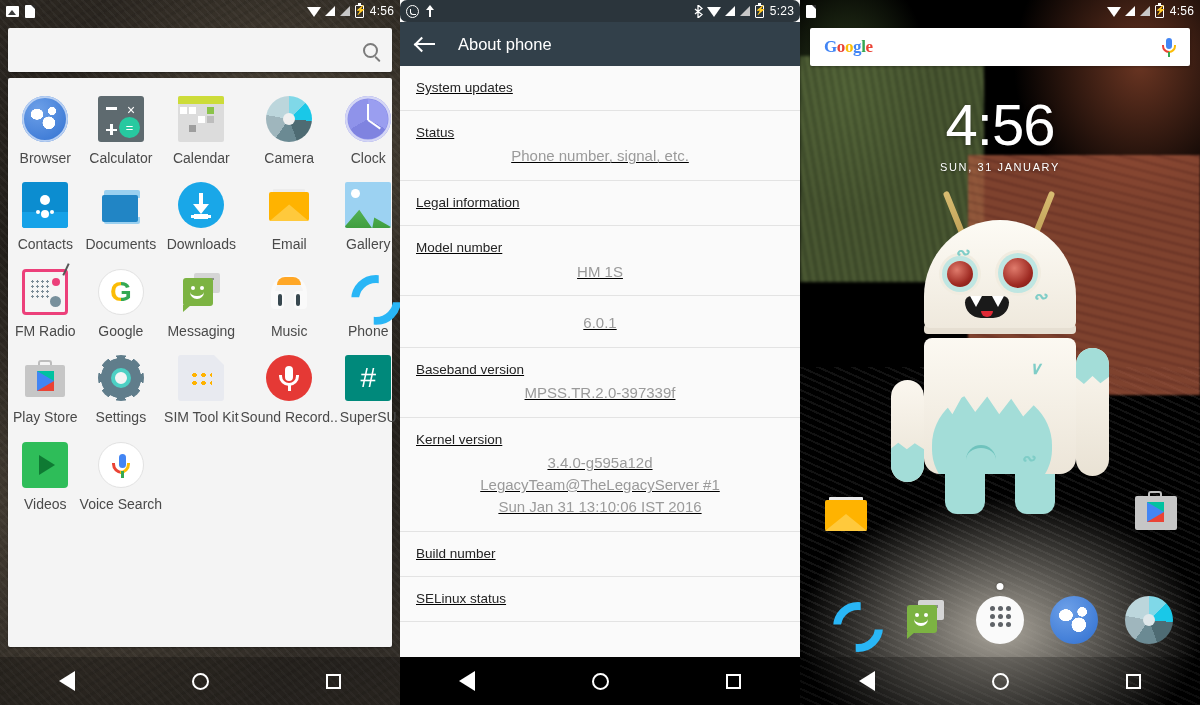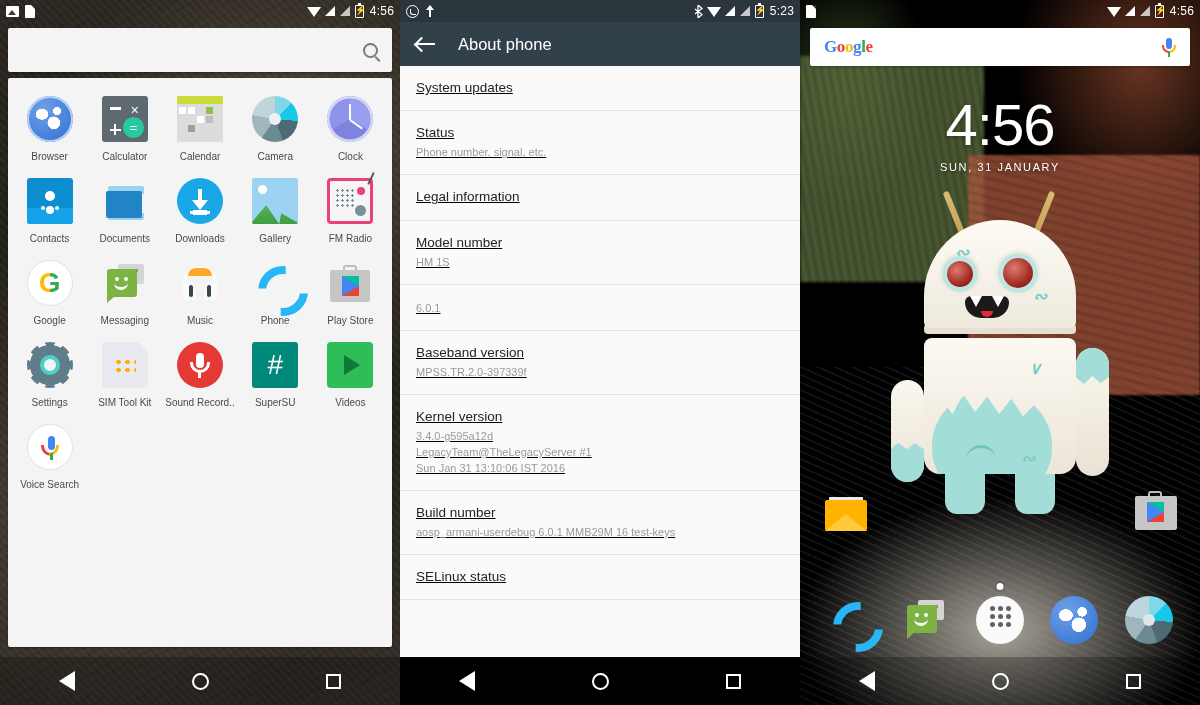--- a/index.html
+++ b/index.html
@@ -107,21 +107,21 @@
   .search-glyph { width:15px; height:15px; border:2px solid #7b7b7b; border-radius:50%; position:relative; display:block; }
   .search-glyph::after{ content:""; position:absolute; right:-5px; bottom:-4px; width:7px; height:2px; background:#7b7b7b; transform:rotate(45deg); border-radius:1px;}
   .drawer-body {
     position:absolute; left:8px; right:8px; top:78px; bottom:58px;
     background:#f4f4f4; border-radius:2px; padding:10px 4px 0 4px; z-index:10;
     box-shadow:0 1px 2px rgba(0,0,0,.35);
   }
   .app-grid { display:grid; grid-template-columns:repeat(5,1fr); row-gap:2px; }
   .app-cell { display:flex; flex-direction:column; align-items:center; padding:8px 1px 6px; }
   .app-icon { width:46px; height:46px; position:relative; }
-  .app-label { margin-top:9px; font-size:10px; color:#4a4a4a; text-align:center; line-height:1.1; white-space:nowrap; }
+  .app-label { margin-top:9px; font-size:14px; color:#4a4a4a; text-align:center; line-height:1.1; white-space:nowrap; }
 
   
   .ic-browser { border-radius:50%; background:radial-gradient(circle at 35% 30%,#6da0e8,#2f6fd0); box-shadow:inset 0 0 0 2px #b9d0f2; }
   .ic-browser::after{
     content:""; position:absolute; inset:7px;
     background:
       radial-gradient(ellipse at 25% 35%, #fff 0 18%, transparent 19%),
       radial-gradient(ellipse at 62% 62%, #fff 0 22%, transparent 23%),
       radial-gradient(ellipse at 72% 25%, #fff 0 12%, transparent 13%);
   }
@@ -245,21 +245,21 @@
     background:#37474f; display:flex; align-items:center; gap:22px; padding:16px 16px; z-index:30;
   }
   .appbar.dark { background:#32404a; }
   .back-arrow { width:20px; height:16px; position:relative; }
   .back-arrow::before{content:"";position:absolute;left:0;top:7px;width:19px;height:2px;background:#fff;}
   .back-arrow::after{content:"";position:absolute;left:0;top:3px;width:9px;height:9px;border-left:2px solid #fff;border-bottom:2px solid #fff;transform:rotate(45deg);}
   .appbar-title { color:#fff; font-size:16.5px; }
   .settings-list { position:absolute; left:0; right:0; top:66px; bottom:44px; background:#fafafa; overflow:hidden;text-decoration:underline; }
   .srow { padding:13px 16px 13px 16px; border-bottom:1px solid #e3e3e3; }
   .srow-title { font-size:13.5px; color:#242424; line-height:1.35; }
-  .srow-sub { font-size:11px; color:#9a9a9a; margin-top:3px; line-height:1.45; white-space:pre-line; }
+  .srow-sub { font-size:15px; color:#9a9a9a; margin-top:3px; line-height:1.45; white-space:pre-line;text-align:center; }
 
   
   #panel-home { overflow:hidden; }
   .wall3 { position:absolute; inset:0;
     background:
       radial-gradient(ellipse 60% 40% at 50% 62%, #b7b0a4 0%, #8d8madd 0%, transparent 60%),
       linear-gradient(#5c6b4a 0%, #6b7450 12%, #8a7f63 26%, #a08a6e 40%, #9d9284 58%, #8f8a80 72%, #7a756c 100%);
   }
   .wall3::before{
     content:""; position:absolute; left:0; right:0; top:0; height:42%;
@@ -431,20 +431,29 @@
           <div class="app-label">Documents</div>
           </div>
 
         <div class="app-cell">
           <div class="app-icon ic-dl">
               <i class="bar"></i>
             </div>
           <div class="app-label">Downloads</div>
           </div>
 
+        <div class="app-cell">
+          <div class="app-icon ic-email">
+            <i class="pap"></i>
+              <i class="at">@</i>
+              <i class="env"></i>
+              <i class="flap"></i>
+            </div>
+          <div class="app-label">Email</div>
+          </div>
 
         <div class="app-cell">
           <div class="app-icon ic-gallery"></div>
           <div class="app-label">Gallery</div>
           </div>
 
         <div class="app-cell">
           <div class="app-icon ic-fm">
             <i class="ant"></i>
               <i class="dots"></i>
@@ -540,21 +549,21 @@
     </div>
 
     <div class="navbar translucent">
       <span class="nav-back"></span>
       <span class="nav-home"></span>
       <span class="nav-rec"></span>
     </div>
   </div>
 
   <div class="panel" id="panel-about">
-    <div class="statusbar" style="background:#2b353c;">
+    <div class="statusbar" style="background:#2b353c;border-radius:7px;">
       <div class="sb-left">
         <span class="ico ico-wa"></span>
         <span class="ico ico-up"></span>
       </div>
       <div class="sb-right">
         <span class="ico ico-bt">
           <svg width="9" height="13" viewBox="0 0 9 13">
               <path d="M4 0 L8 3.5 L4 6.5 L4 0 M4 6.5 L8 9.5 L4 13 L4 6.5 M4 6.5 L1 4 M4 6.5 L1 9" stroke="#fff" stroke-width="1.3" fill="none"></path>
             </svg>
         </span>
@@ -594,21 +603,20 @@
         <div class="srow-sub">MPSS.TR.2.0-397339f</div>
         </div>
       <div class="srow">
         <div class="srow-title">Kernel version</div>
         <div class="srow-sub">3.4.0-g595a12d
 LegacyTeam@TheLegacyServer #1
 Sun Jan 31 13:10:06 IST 2016</div>
         </div>
       <div class="srow">
         <div class="srow-title">Build number</div>
-        <div class="srow-sub">aosp_armani-userdebug 6.0.1 MMB29M 16 test-keys</div>
         </div>
       <div class="srow">
         <div class="srow-title">SELinux status</div>
         </div>
     </div>
 
     <div class="navbar solid">
       <span class="nav-back"></span>
       <span class="nav-home"></span>
       <span class="nav-rec"></span>

